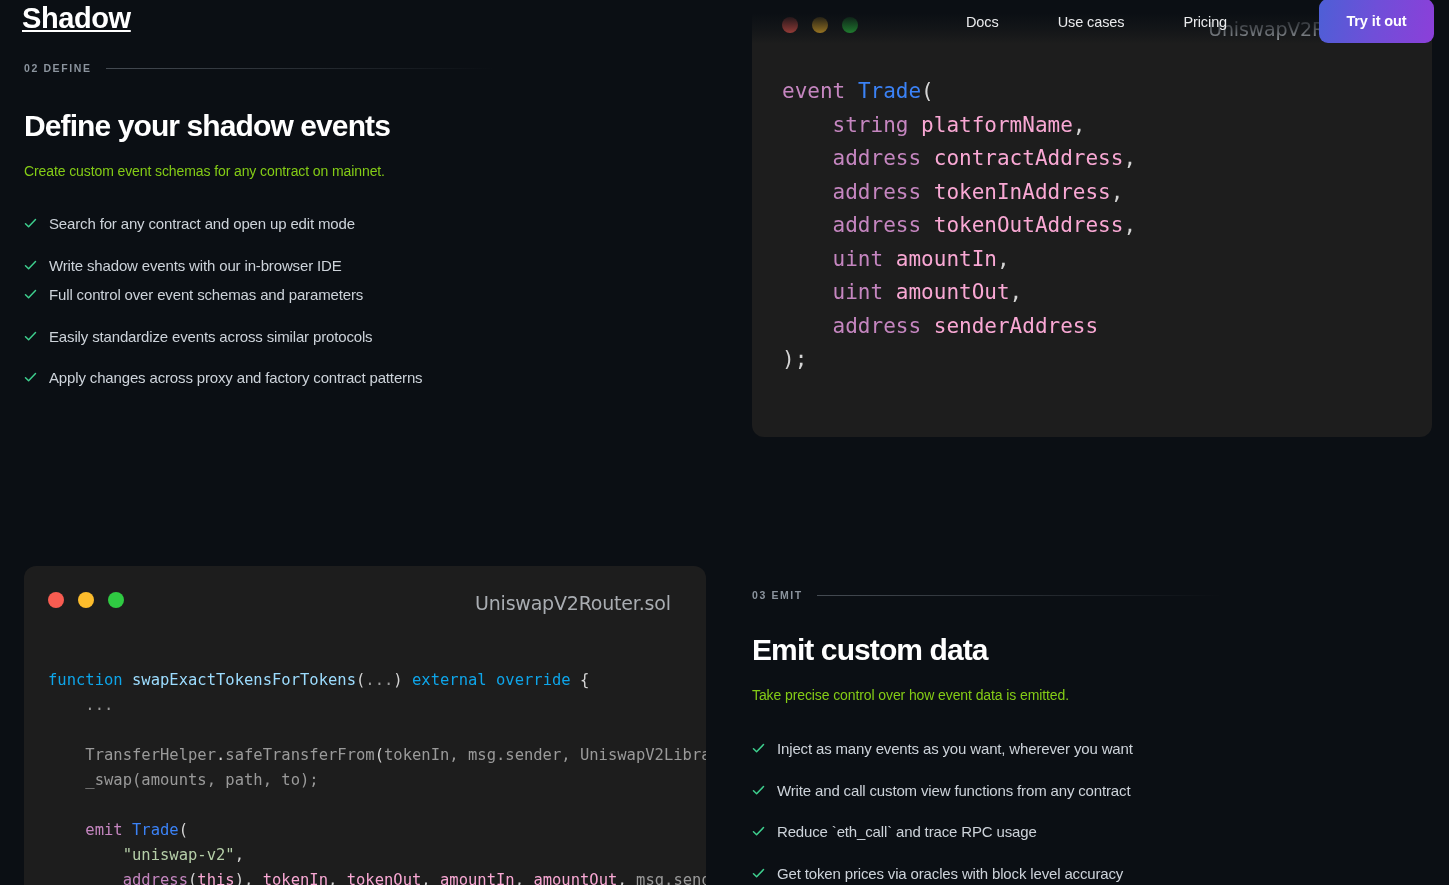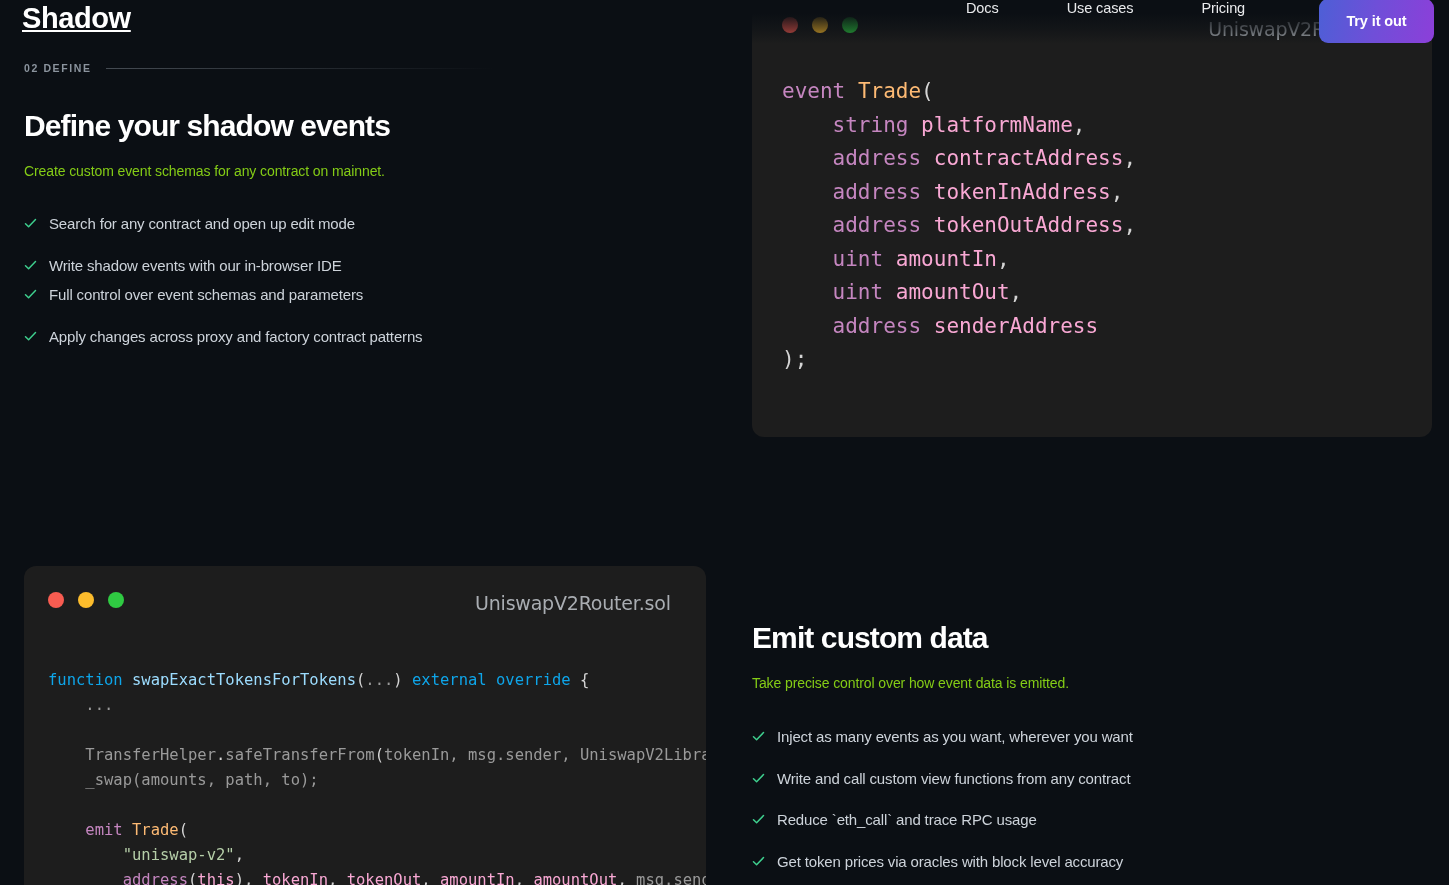--- a/index.html
+++ b/index.html
@@ -16,21 +16,21 @@
     position:absolute; top:0; left:0; width:1299px; height:44px;
     display:flex; align-items:center; z-index:40;
   }
   .brand {
     position:absolute; left:22px; top:2px;
     font-size:29px; font-weight:bold; color:#ffffff;
     letter-spacing:-0.4px;
   }
   .nav-links {
     position:absolute; left:940px; top:0; height:44px;
-    display:flex; align-items:flex-start; gap:16px;
+    display:flex; align-items:center; gap:7px;
   }
   .nav-link {
     font-size:14.5px; color:#e9eaec; text-decoration:none;
     padding:0 26px; white-space:nowrap; letter-spacing:-0.1px;
   }
   .cta {
     position:absolute; left:1319px; top:-1px;
     width:115px; height:44px; border-radius:9px;
     background:linear-gradient(100deg,#4d5fd6 0%, #6f4fd8 48%, #8c3fd9 100%);
     color:#ffffff; font-size:14.5px; font-weight:bold;
@@ -83,21 +83,21 @@
     font-family:"DejaVu Sans", sans-serif; letter-spacing:-0.2px;
     white-space:nowrap;
   }
   pre.code {
     font-family:"DejaVu Sans Mono", monospace;
     color:#d4d4d4; white-space:pre;
   }
   
   .k-kw   { color:#c586c0; }  
   .k-type { color:#f9a8d4; }  
-  .k-cls  { color:#fdba74; }
+  .k-cls  { color:#3b82f6; }
   .k-fn   { color:#0ea5e9; }  
   .k-call { color:#9cdcfe; }
   .k-str  { color:#b5cea8; }
   .k-punc { color:#d4d4d4; }
   .k-dim  { color:#9a9a9a; }
 </style>
 </head>
 <body>
 
 <div class="nav">
@@ -134,20 +134,28 @@
         </span>
       <span>Write shadow events with our in-browser IDE</span>
     </li>
     <li class="feat" style="margin-bottom:22px;">
       <span class="check">
           <svg width="13" height="13" viewBox="0 0 13 13">
             <path d="M1.5 6.8 L4.6 9.8 L11.5 2.6" fill="none" stroke="#3ecf8e" stroke-width="1.5" stroke-linecap="round" stroke-linejoin="round"></path>
           </svg>
         </span>
       <span>Full control over event schemas and parameters</span>
+    </li>
+    <li class="feat" style="margin-bottom:22px;">
+      <span class="check">
+          <svg width="13" height="13" viewBox="0 0 13 13">
+            <path d="M1.5 6.8 L4.6 9.8 L11.5 2.6" fill="none" stroke="#3ecf8e" stroke-width="1.5" stroke-linecap="round" stroke-linejoin="round"></path>
+          </svg>
+        </span>
+      <span>Easily standardize events across similar protocols</span>
     </li>
     <li class="feat">
       <span class="check">
           <svg width="13" height="13" viewBox="0 0 13 13">
             <path d="M1.5 6.8 L4.6 9.8 L11.5 2.6" fill="none" stroke="#3ecf8e" stroke-width="1.5" stroke-linecap="round" stroke-linejoin="round"></path>
           </svg>
         </span>
       <span>Apply changes across proxy and factory contract patterns</span>
     </li>
   </ul>
@@ -189,20 +197,24 @@
 
     <span class="k-dim">TransferHelper</span><span class="k-punc">.</span><span class="k-dim">safeTransferFrom</span><span class="k-punc">(</span><span class="k-dim">tokenIn, msg.sender, UniswapV2Library.pa</span>
     <span class="k-dim">_swap(amounts, path, to);</span>
 
     <span class="k-kw">emit</span> <span class="k-cls">Trade</span><span class="k-punc">(</span>
         <span class="k-str">"uniswap-v2"</span><span class="k-punc">,</span>
         <span class="k-kw">address</span><span class="k-punc">(</span><span class="k-type">this</span><span class="k-punc">),</span> <span class="k-type">tokenIn</span><span class="k-punc">,</span> <span class="k-type">tokenOut</span><span class="k-punc">,</span> <span class="k-type">amountIn</span><span class="k-punc">,</span> <span class="k-type">amountOut</span><span class="k-punc">,</span> <span class="k-dim">msg.sender</span></pre>
 </div>
 
 <div class="sec" style="left:752px; top:589px; width:470px;">
+  <div class="eyebrow-row">
+    <span class="eyebrow">03 EMIT</span>
+    <span class="eyebrow-rule"></span>
+  </div>
   <h2 style="margin-top:32px;">Emit custom data</h2>
   <p class="sub" style="margin-top:21px;">Take precise control over how event data is emitted.</p>
   <ul class="feat-list" style="margin-top:36px;">
     <li class="feat" style="margin-bottom:22px;">
       <span class="check">
           <svg width="13" height="13" viewBox="0 0 13 13">
             <path d="M1.5 6.8 L4.6 9.8 L11.5 2.6" fill="none" stroke="#3ecf8e" stroke-width="1.5" stroke-linecap="round" stroke-linejoin="round"></path>
           </svg>
         </span>
       <span>Inject as many events as you want, wherever you want</span>

